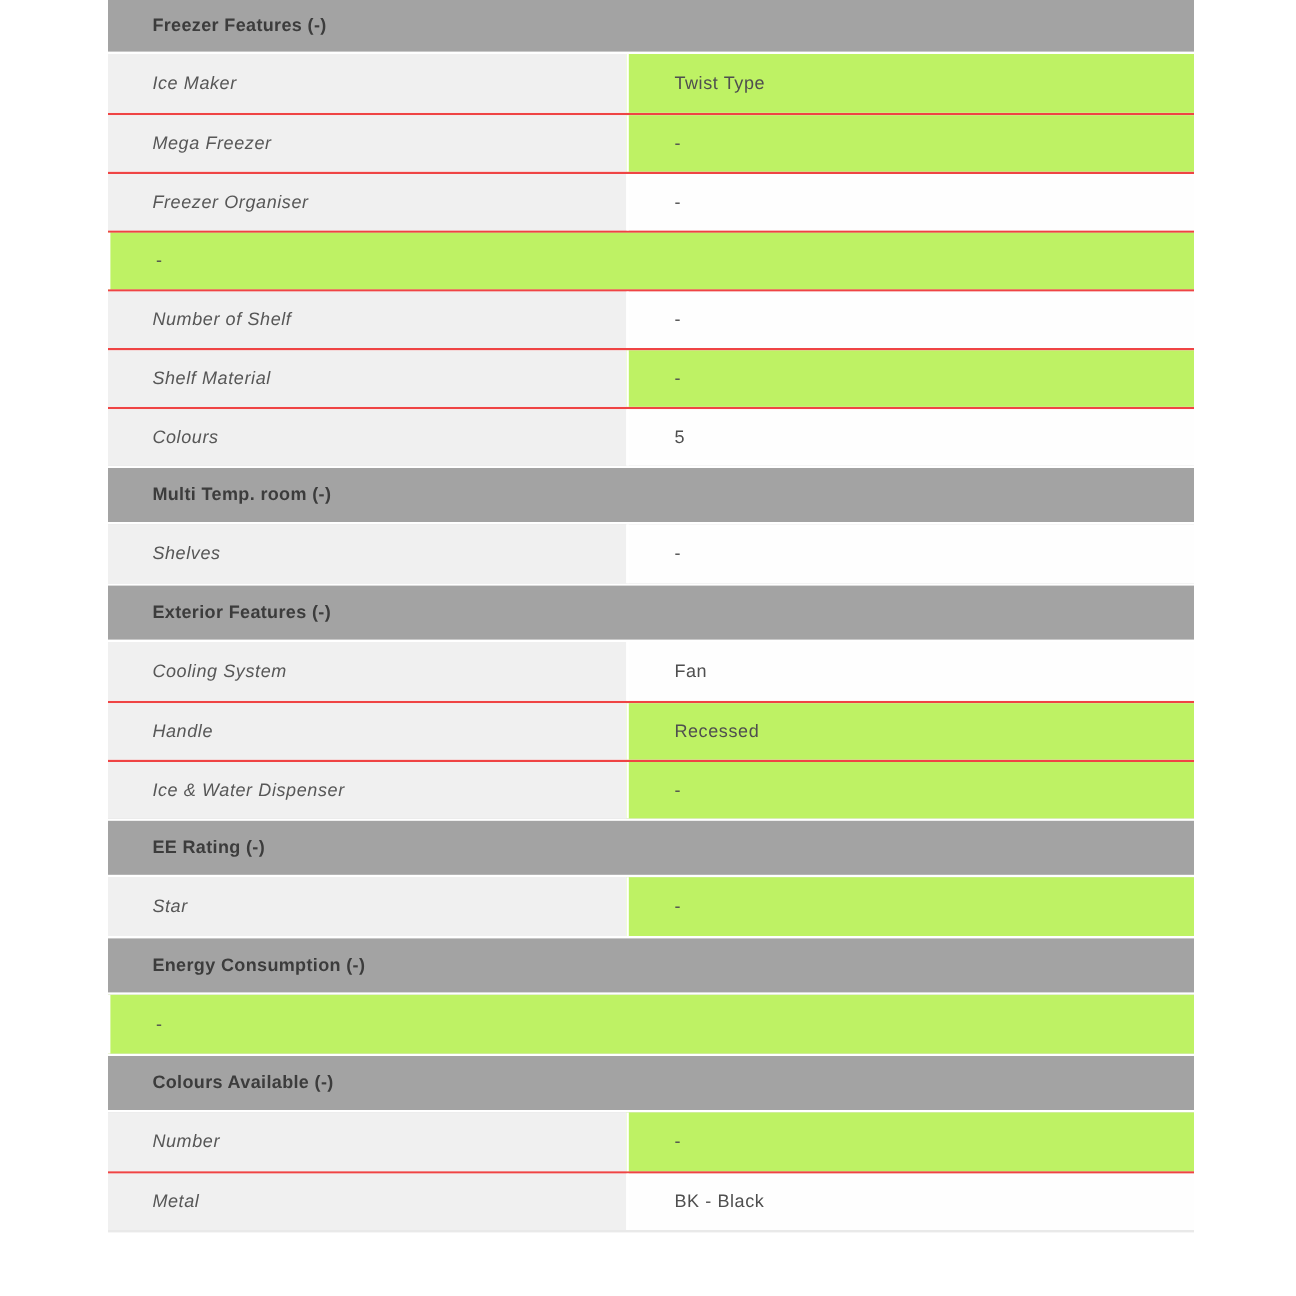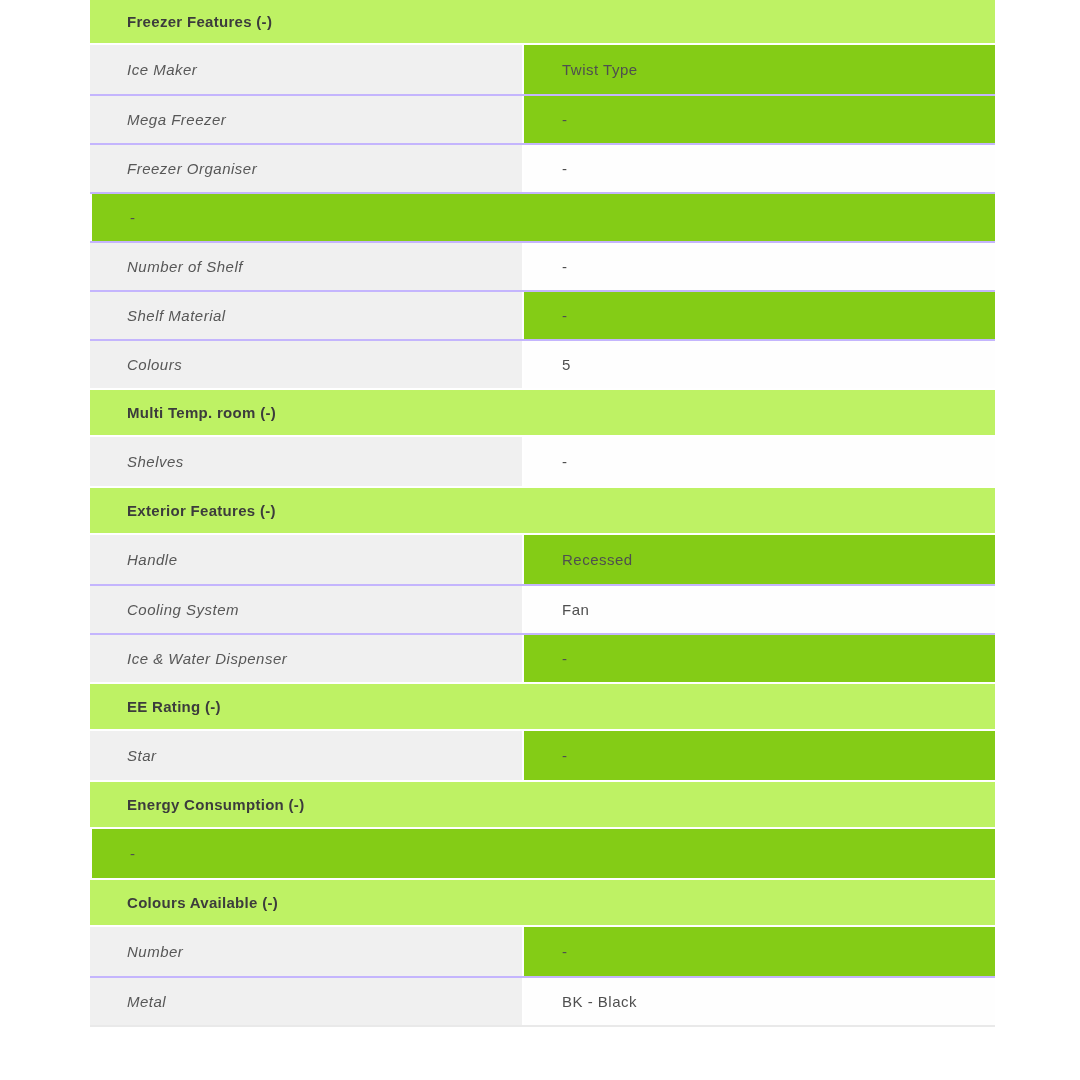--- a/index.html
+++ b/index.html
@@ -14,21 +14,21 @@
   .spec-table {
     position: absolute;
     left: 90px;
     top: 0;
     width: 905px;
     border-bottom: 2px solid #e9e9e9;
   }
   .section-header {
     box-sizing: border-box;
     height: 49px;
-    background: #bef264;
+    background: #a3a3a3;
     border-top: 2px solid #ffffff;
     border-bottom: 2px solid #ffffff;
     display: flex;
     align-items: center;
     padding-left: 37px;
     font-size: 15px;
     font-weight: 700;
     letter-spacing: 0.3px;
     color: #3c3c3c;
     cursor: pointer;
@@ -36,21 +36,21 @@
   .section:first-child .section-header {
     border-top: none;
     height: 45px;
   }
   .spec-row {
     box-sizing: border-box;
     height: 49px;
     display: flex;
   }
   .spec-row + .spec-row {
-    border-top: 2px solid #c4b5fd;
+    border-top: 2px solid #ef4444;
   }
   .label-cell {
     box-sizing: border-box;
     width: 432px;
     background: #f0f0f0;
     display: flex;
     align-items: center;
     padding-left: 37px;
     font-size: 15px;
     letter-spacing: 0.5px;
@@ -61,21 +61,21 @@
     box-sizing: border-box;
     flex: 1;
     border-left: 2px solid #ffffff;
     display: flex;
     align-items: center;
     padding-left: 38px;
     font-size: 15px;
     letter-spacing: 0.5px;
     color: #4f4f4f;
   }
-  .tone-gray .value-cell { background: #84cc16; }
+  .tone-gray .value-cell { background: #bef264; }
   .tone-white .value-cell { background: #fefefe; }
 </style>
 </head>
 <body>
 
 <div class="spec-table" id="table-root">
     <div class="section">
       <div class="section-header">Freezer Features (-)</div>
       <div class="spec-row tone-gray">
         <div class="label-cell">Ice Maker</div>
@@ -107,27 +107,27 @@
     </div>
     <div class="section">
       <div class="section-header">Multi Temp. room (-)</div>
       <div class="spec-row tone-white">
         <div class="label-cell">Shelves</div>
         <div class="value-cell">-</div>
       </div>
     </div>
     <div class="section">
       <div class="section-header">Exterior Features (-)</div>
+      <div class="spec-row tone-white">
+        <div class="label-cell">Cooling System</div>
+        <div class="value-cell">Fan</div>
+      </div>
       <div class="spec-row tone-gray">
         <div class="label-cell">Handle</div>
         <div class="value-cell">Recessed</div>
-      </div>
-      <div class="spec-row tone-white">
-        <div class="label-cell">Cooling System</div>
-        <div class="value-cell">Fan</div>
       </div>
       <div class="spec-row tone-gray">
         <div class="label-cell">Ice &amp; Water Dispenser</div>
         <div class="value-cell">-</div>
       </div>
     </div>
     <div class="section">
       <div class="section-header">EE Rating (-)</div>
       <div class="spec-row tone-gray">
         <div class="label-cell">Star</div>

